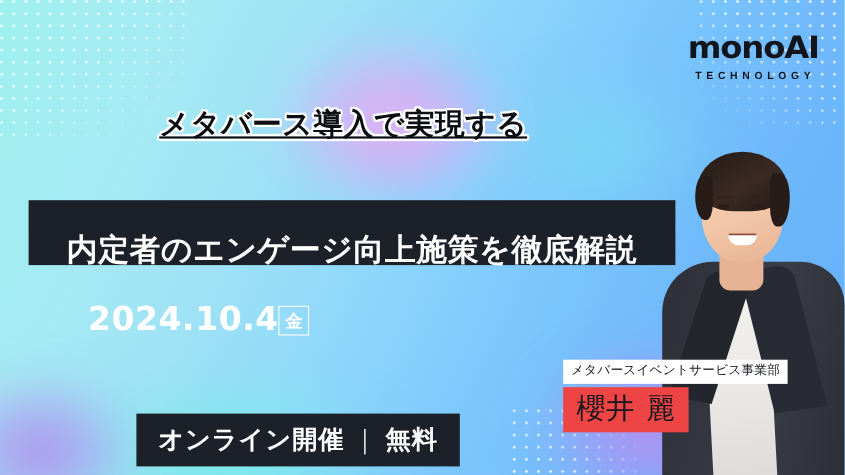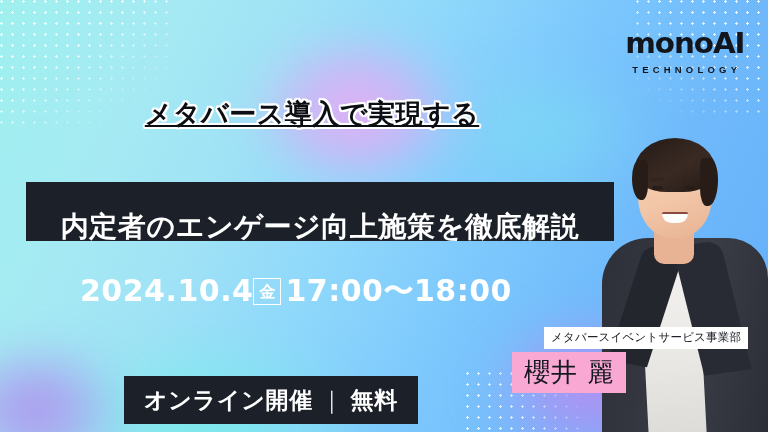--- a/index.html
+++ b/index.html
@@ -374,27 +374,26 @@
     top: 327px;
     background: #ffffff;
     color: #14181f;
     font-family: Liberation Sans, sans-serif;
     font-weight: 400;
     font-size: 11.5px;
     line-height: 1;
     padding: 5px 7px 5px 7px;
     white-space: nowrap;
     letter-spacing: 0.2px;
-    margin-left: 32px;
   }
   .speaker-name {
     position: absolute;
     left: 512px;
     top: 352px;
-    background: #f9a8d4;
+    background: #ef4444;
     color: #14181f;
     font-family: "DejaVu Sans", sans-serif;
     font-weight: 400;
     font-size: 26px;
     line-height: 1;
     padding: 7px 12px 8px 12px;
     white-space: nowrap;
     letter-spacing: 1px;
   }
 </style>
@@ -423,21 +422,20 @@
     <span class="headline-line">メタバース導入で実現する</span>
   </div>
 
   <div class="subtitle-bar">
     <span class="subtitle-text">内定者のエンゲージ向上施策を徹底解説</span>
   </div>
 
   <div class="date-row">
     <span class="date-text">2024.10.4</span>
     <span class="date-day">金</span>
-    <span class="time-text">17:00〜18:00</span>
   </div>
 
   <div class="online-box">
     <span class="online-text"><span>オンライン開催</span><span class="online-sep">｜</span><span>無料</span></span>
   </div>
 
   <div class="photo">
     <div class="photo-body"></div>
     <div class="photo-shirt"></div>
     <div class="photo-lapel-l"></div>

